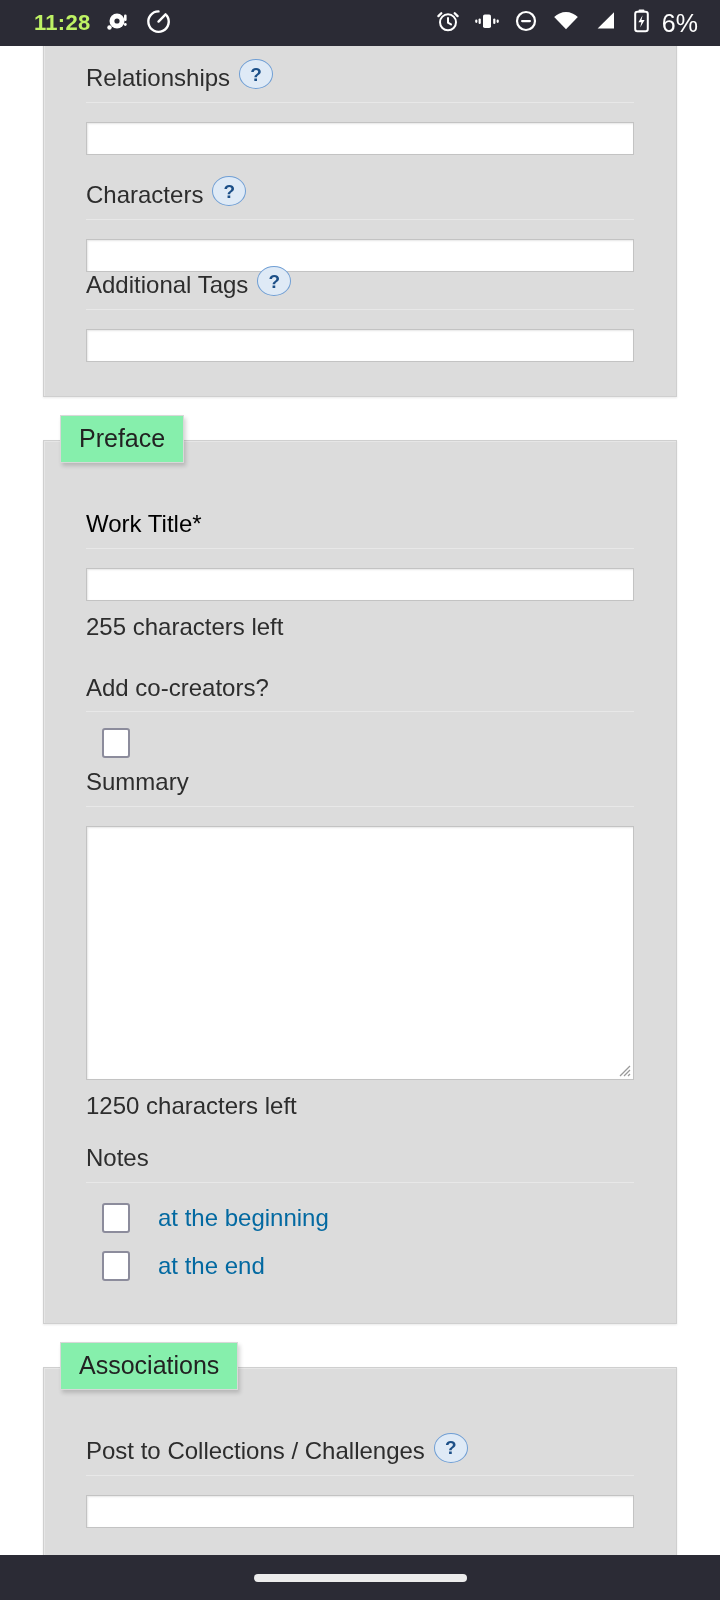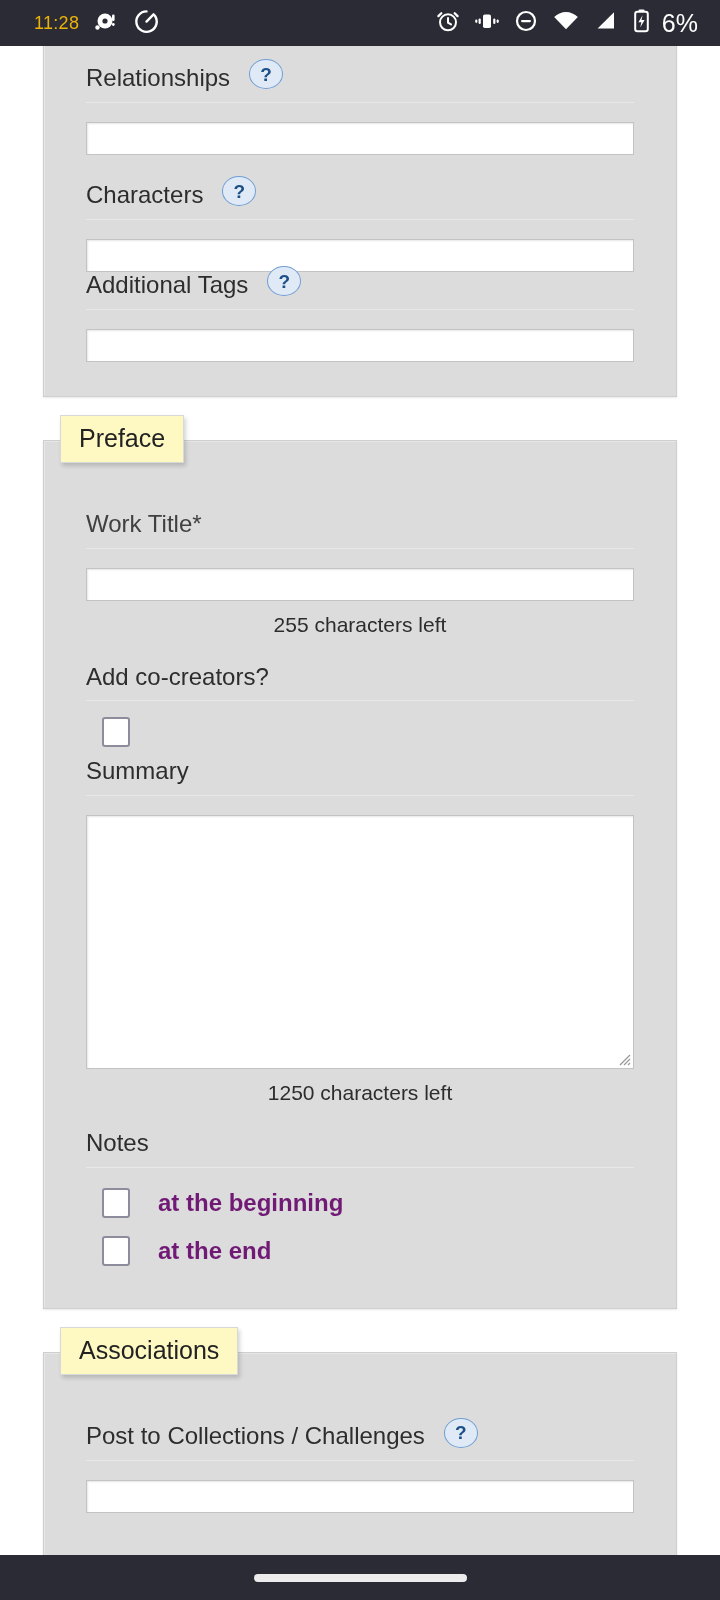--- a/index.html
+++ b/index.html
@@ -20,23 +20,23 @@
     height: 46px;
     background: #2b2b35;
     display: flex;
     align-items: center;
     justify-content: space-between;
     padding: 0 22px 0 34px;
   }
   .sb-left { display: flex; align-items: center; gap: 14px; }
   .sb-right { display: flex; align-items: center; gap: 13px; }
   #status-clock {
-    color: #eab308;
-    font-size: 18px;
-    font-weight: 400;
+    color: #bef264;
+    font-size: 22px;
+    font-weight: 700;
     letter-spacing: 0.3px;
   }
   .sb-icon { display: block; }
   #battery-percent {
     color: #ffffff;
     font-size: 25px;
     font-weight: 500;
     margin-left: -2px;
   }
 
@@ -56,44 +56,44 @@
     margin: 0 auto;
     width: 634px;
     background: #dcdcdc;
     border: 1px solid #cfcfcf;
     box-shadow: inset 1px 1px 0 #e6e6e6, 0 1px 2px rgba(0,0,0,.09);
   }
   .legend {
     position: absolute;
     top: -26px;
     left: 16px;
-    background: #fef9c3;
+    background: #86efac;
     border: 1px solid #d8d8d8;
     padding: 10px 18px 11px 18px;
     font-size: 25px;
     color: #222222;
     line-height: 1;
     box-shadow: 2px 3px 4px rgba(0,0,0,.17);
     white-space: nowrap;
   }
 
   
   .field { padding: 0 42px; }
 
   .field-label {
     display: flex;
     align-items: center;
-    gap: 19px;
+    gap: 9px;
     font-size: 24px;
     color: #2d2d2d;
     border-bottom: 1px solid #e8e8e8;
     padding-bottom: 10px;
     line-height: 1.12;
   }
-  .field-label.required { color: #404040; }
+  .field-label.required { color: #000000; }
 
   
   .help-icon {
     flex: 0 0 auto;
     width: 34px;
     height: 30px;
     border-radius: 50%;
     background: #dfeaf6;
     border: 1.5px solid #6f9ed4;
     color: #1c4f87;
@@ -140,22 +140,22 @@
   .resize-grip {
     position: absolute;
     right: 3px;
     bottom: 3px;
     width: 15px;
     height: 15px;
     pointer-events: none;
   }
 
   .char-count {
-    text-align: center;
-    font-size: 21px;
+    text-align: left;
+    font-size: 24px;
     color: #2d2d2d;
     margin-top: 12px;
   }
 
   
   .checkbox-box {
     width: 28px;
     height: 30px;
     background: #ffffff;
     border: 2px solid #8c8c9c;
@@ -163,22 +163,21 @@
     flex: 0 0 auto;
   }
   .cb-row {
     display: flex;
     align-items: center;
     gap: 28px;
     padding-left: 16px;
   }
   .cb-label {
     font-size: 24px;
-    color: #701a75;
-    font-weight: bold;
+    color: #0369a1;
   }
 
   
   #nav-bar {
     position: absolute;
     bottom: 0; left: 0;
     width: 720px;
     height: 45px;
     background: #2b2b35;
     display: flex;
@@ -292,21 +291,21 @@
   <div class="fieldset" style="margin-top:43px; padding: 70px 0 42px 0;">
 
     <div class="legend">Preface</div>
 
     <div class="field">
       <div class="field-label required">Work Title*</div>
       <input class="text-input" type="text" value="" style="">
       <div class="char-count">255 characters left</div>
     </div>
 
-    <div class="field" style="margin-top:27px;">
+    <div class="field" style="margin-top:34px;">
       <div class="field-label">Add co-creators?</div>
       <div class="cb-row" style="margin-top:16px;">
         <span class="checkbox-box"></span>
       </div>
     </div>
 
     <div class="field" style="margin-top:11px;">
       <div class="field-label">Summary</div>
       <div class="ta-wrap">
         <textarea class="textarea-input" style=""></textarea>

